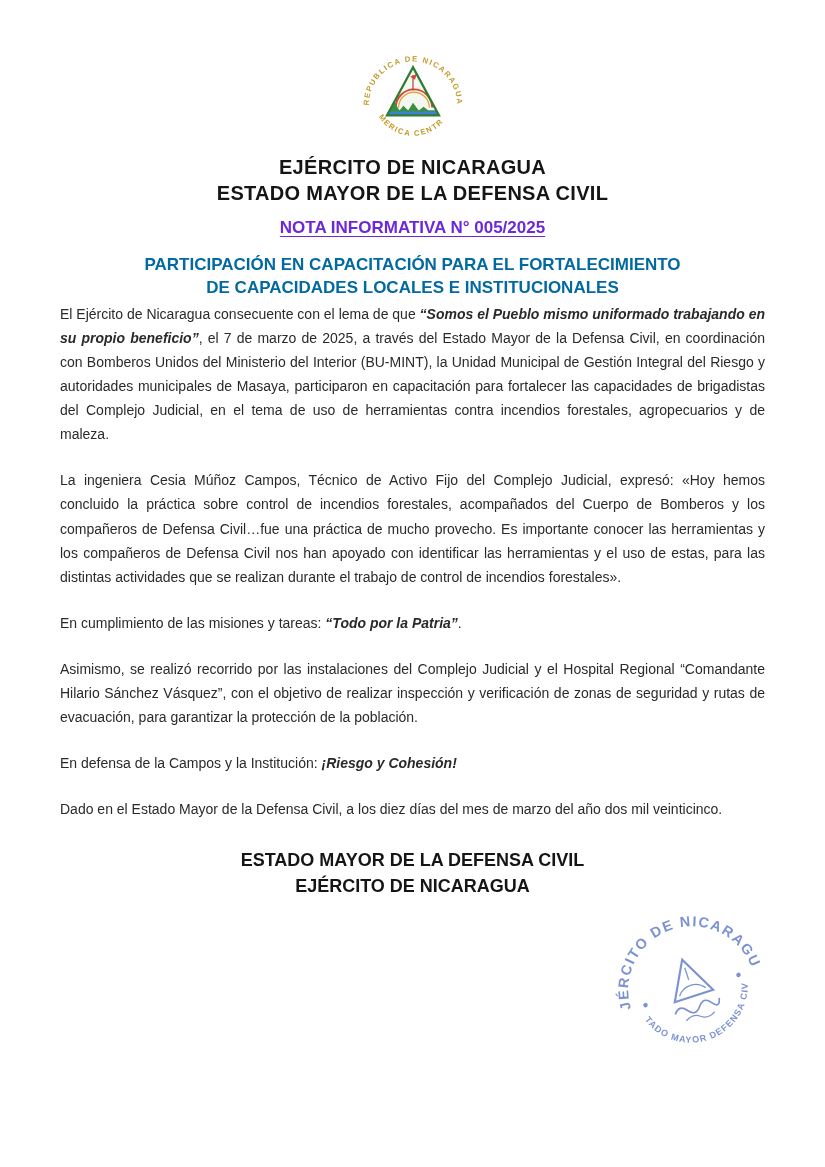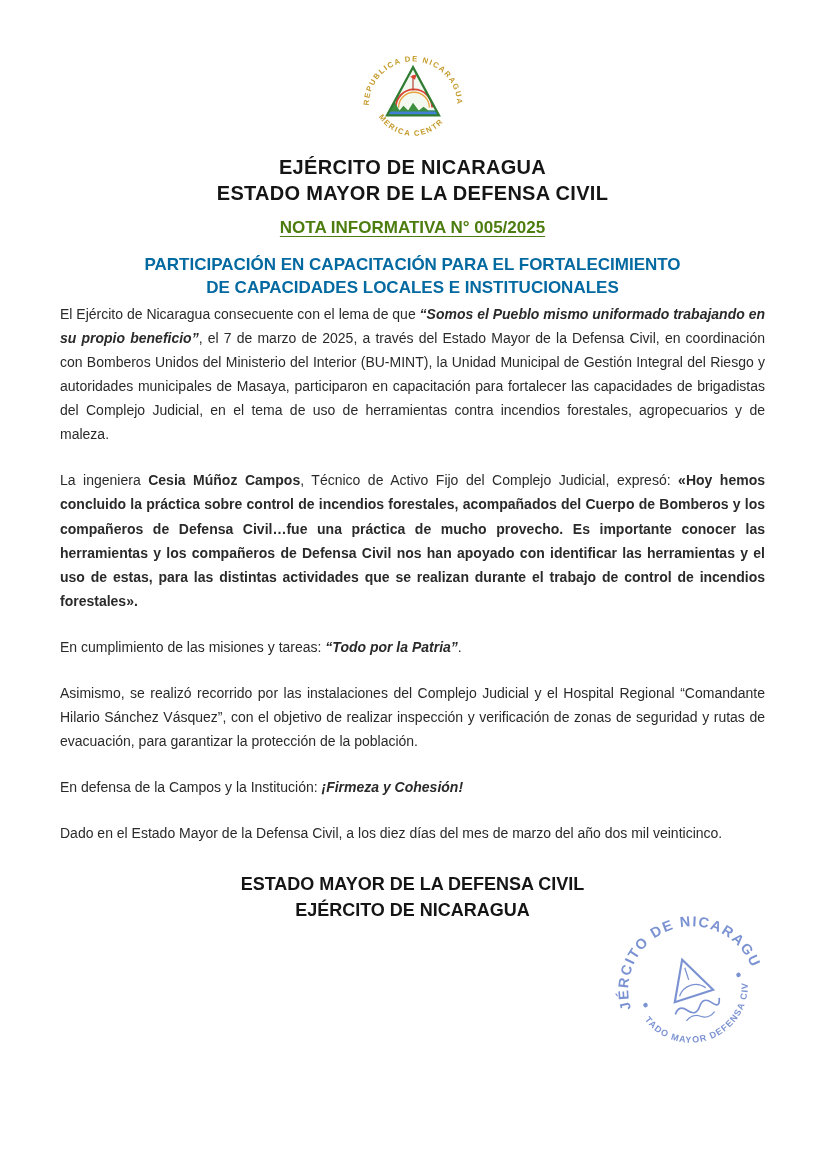--- a/index.html
+++ b/index.html
@@ -22,40 +22,40 @@
     line-height: 1.3;
     color: #151515;
     margin-top: 6px;
     letter-spacing: 0.3px;
   }
   .note-number {
     text-align: center;
     margin-top: 12px;
     font-weight: bold;
     font-size: 17px;
-    color: #4d7c0f;
+    color: #6d28d9;
   }
   .note-number .u { text-decoration: underline; text-underline-offset: 3px; }
   .subject {
     text-align: center;
     margin-top: 16px;
     font-weight: bold;
     font-size: 17px;
     line-height: 1.35;
     color: #0369a1;
   }
   .body-text {
     margin-top: 2px;
     font-size: 14px;
     line-height: 1.72;
     color: #2a2a2a;
     text-align: justify;
   }
   .body-text p { margin-bottom: 22px; }
-  .b  { font-weight: bold; }
+  .b  { font-weight: normal; }
   .bi { font-weight: bold; font-style: italic; }
   .signature {
     text-align: center;
     font-weight: bold;
     font-size: 18px;
     line-height: 1.45;
     color: #151515;
     margin-top: 26px;
   }
   .stamp {
@@ -120,21 +120,21 @@
   <div class="body-text">
 
     <p><span>El Ejército de Nicaragua consecuente con el lema de que </span><span class="bi">“Somos el Pueblo mismo uniformado trabajando en su propio beneficio”</span><span>, el 7 de marzo de 2025, a través del Estado Mayor de la Defensa Civil, en coordinación con Bomberos Unidos del Ministerio del Interior (BU-MINT), la Unidad Municipal de Gestión Integral del Riesgo y autoridades municipales de Masaya, participaron en capacitación para fortalecer las capacidades de brigadistas del Complejo Judicial, en el tema de uso de herramientas contra incendios forestales, agropecuarios y de maleza.</span></p>
 
     <p><span>La ingeniera </span><span class="b">Cesia Múñoz Campos</span><span>, Técnico de Activo Fijo del Complejo Judicial, expresó: </span><span class="b">«Hoy hemos concluido la práctica sobre control de incendios forestales, acompañados del Cuerpo de Bomberos y los compañeros de Defensa Civil…fue una práctica de mucho provecho. Es importante conocer las herramientas y los compañeros de Defensa Civil nos han apoyado con identificar las herramientas y el uso de estas, para las distintas actividades que se realizan durante el trabajo de control de incendios forestales».</span></p>
 
     <p><span>En cumplimiento de las misiones y tareas: </span><span class="bi">“Todo por la Patria”</span><span>.</span></p>
 
     <p><span>Asimismo, se realizó recorrido por las instalaciones del Complejo Judicial y el Hospital Regional “Comandante Hilario Sánchez Vásquez”, con el objetivo de realizar inspección y verificación de zonas de seguridad y rutas de evacuación, para garantizar la protección de la población.</span></p>
 
-    <p><span>En defensa de la Campos y la Institución: </span><span class="bi">¡Firmeza y Cohesión!</span></p>
+    <p><span>En defensa de la Campos y la Institución: </span><span class="bi">¡Riesgo y Cohesión!</span></p>
 
     <p><span>Dado en el Estado Mayor de la Defensa Civil, a los diez días del mes de marzo del año dos mil veinticinco.</span></p>
 
   </div>
 
   <div class="signature">
     <div>ESTADO MAYOR DE LA DEFENSA CIVIL</div>
     <div>EJÉRCITO DE NICARAGUA</div>
   </div>
 

